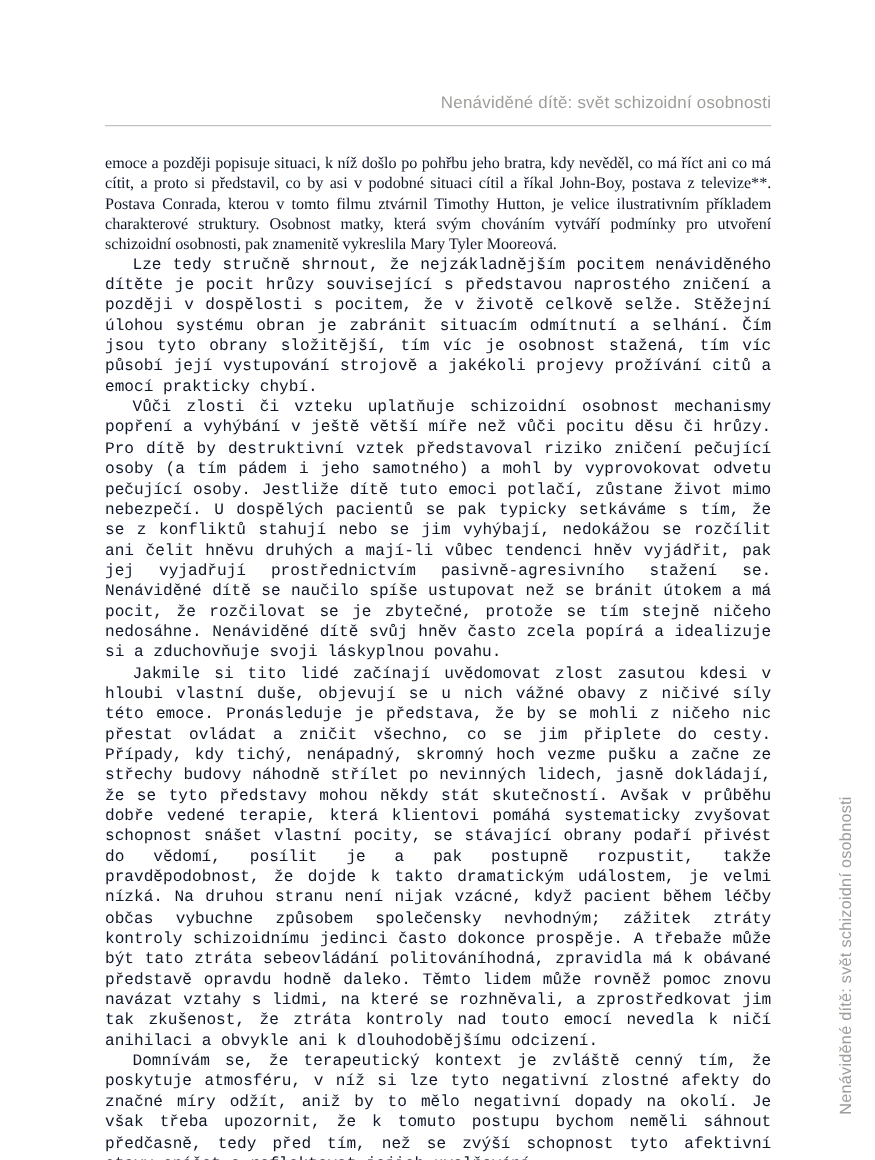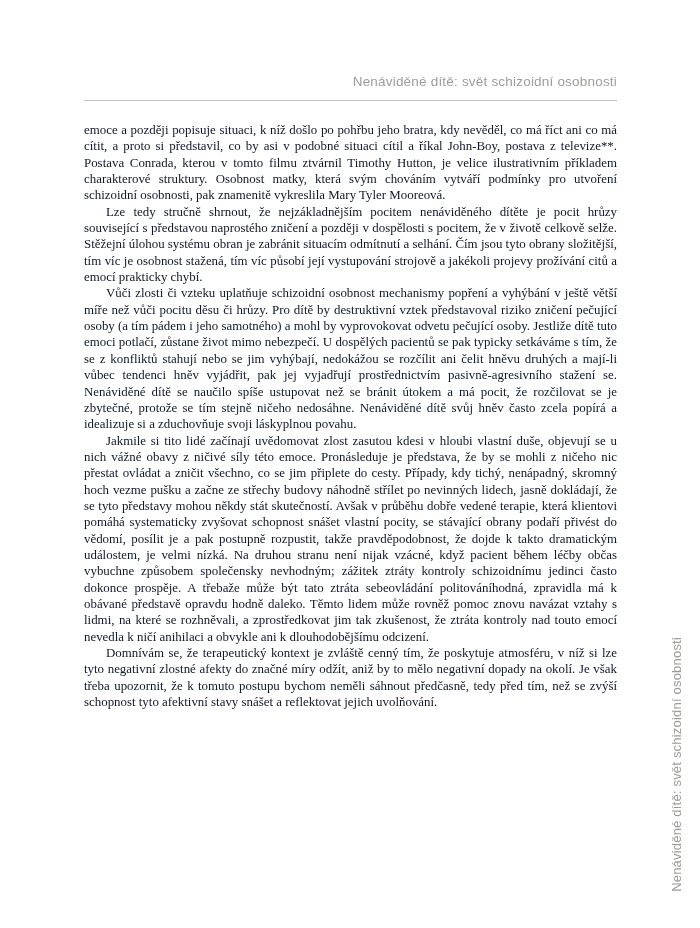--- a/index.html
+++ b/index.html
@@ -35,21 +35,21 @@
     position: absolute;
     top: 80px;
     left: 84px;
     width: 533px;
     color: #0f172a;
     font-size: 12.9px;
     line-height: 16.35px;
     text-align: justify;
   }
   .body-text p { margin: 0; }
-  .body-text p.indent { text-indent: 22px; }
+  .body-text p.indent { text-indent: 22px; font-family: Liberation Mono, monospace; }
   .vertical-title {
     position: absolute;
     right: 16px;
     bottom: 78px;
     writing-mode: vertical-rl;
     transform: rotate(180deg);
     font-family: "Liberation Sans", sans-serif;
     font-size: 13px;
     color: #9c9c98;
     letter-spacing: 0.2px;

